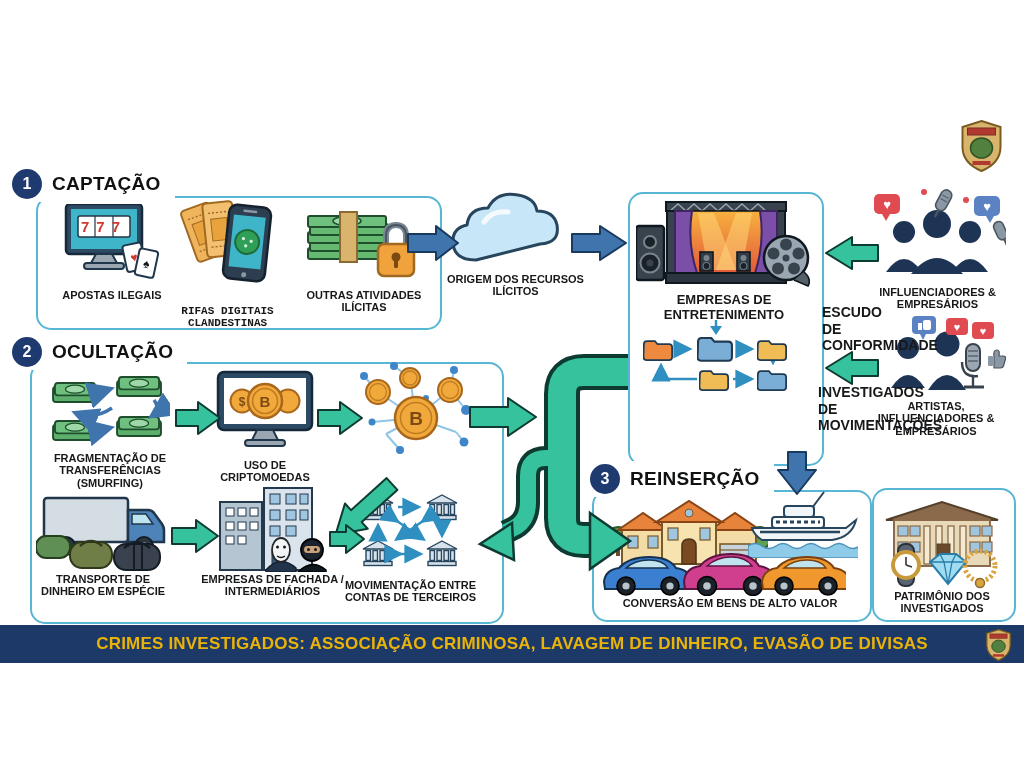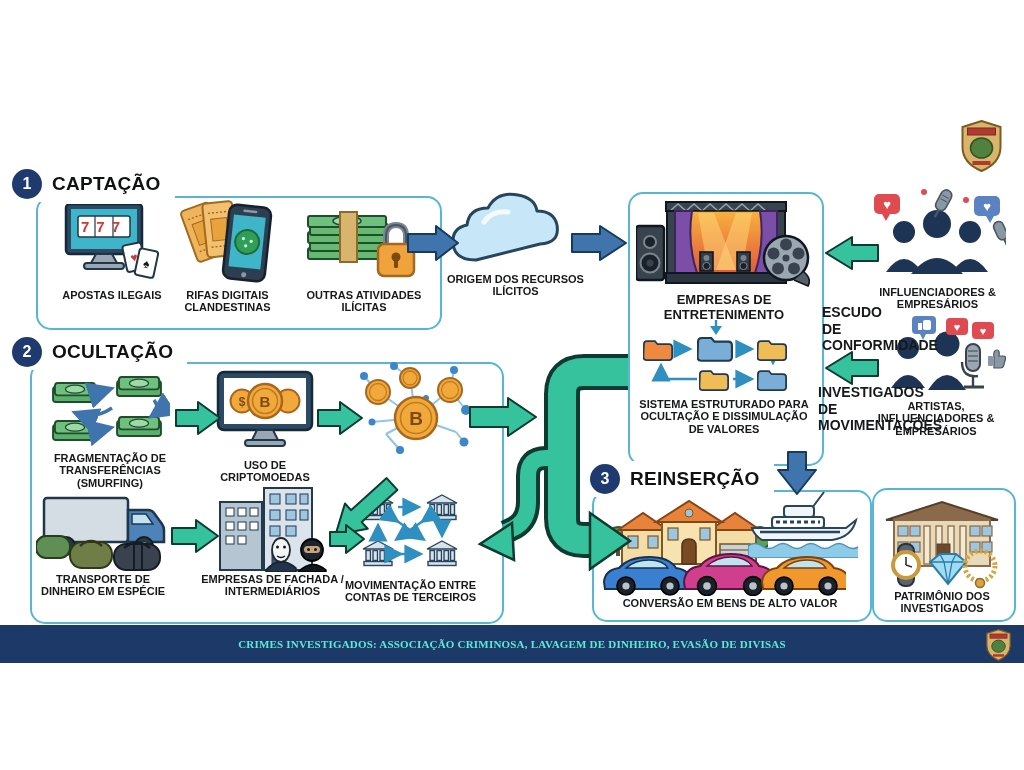--- a/index.html
+++ b/index.html
@@ -13,21 +13,21 @@
   .stitle{font-size:19px;font-weight:800;color:#101112;letter-spacing:.3px;white-space:nowrap;}
   .lbl{position:absolute;font-weight:700;font-size:11px;line-height:1.12;color:#17181a;text-align:center;z-index:6;}
   .lbl.big{font-size:13px;}
   .lbl.small{font-size:14px;text-align:left;line-height:1.18;}
   .icon{position:absolute;z-index:4;}
   #overlay{position:absolute;left:0;top:0;z-index:7;pointer-events:none;}
   .ab{fill:#3f74ad;stroke:#183a5e;stroke-width:2;stroke-linejoin:round;}
   .at{fill:#36c29d;stroke:#0d3a31;stroke-width:2;stroke-linejoin:round;}
   .thin{stroke:#2e8fc0;stroke-width:2.4;fill:none;}
   .footer{position:absolute;left:0;top:625px;width:1024px;height:38px;background:#1d3968;display:flex;align-items:center;justify-content:center;z-index:2;}
-  .footer .txt{color:#5eead4;font-size:11px;font-weight:700;letter-spacing:.2px;font-family:Liberation Serif, serif;}
+  .footer .txt{color:#eab308;font-size:17px;font-weight:700;letter-spacing:.2px;}
   .badge-bottom{position:absolute;right:12px;top:629px;z-index:3;}
   svg text{font-family:"Liberation Sans",sans-serif;}
 </style>
 </head>
 <body>
 
 <div id="page">
 
   <svg width="0" height="0" style="position:absolute" aria-hidden="true">
     <defs>
@@ -500,25 +500,24 @@
       <polyline points="50,68 86,68" fill="none" stroke="#2a7ca8" stroke-width="1.3"></polyline>
       <polyline points="60,60 64,68 68,90 72,68 76,60" fill="none" stroke="#2a7ca8" stroke-width="1.3"></polyline>
     </g>
     <g>
       <circle cx="100" cy="72" r="15" fill="none" stroke="#d9a43c" stroke-width="5" stroke-dasharray="2.5,2.5"></circle>
       <circle cx="100" cy="89" r="4.5" fill="#d9a43c" stroke="#8a6a2f" stroke-width="1.5"></circle>
     </g>
   </svg>
 
   <div class="lbl" style="left:52px;top:289px;width:120px;">APOSTAS ILEGAIS</div>
-  <div class="lbl" style="left:165px;top:289px;width:125px;">RIFAS DIGITAIS CLANDESTINAS</div>
+  <div class="lbl" style="left:165px;top:305px;width:125px;font-family:Liberation Mono, monospace;">RIFAS DIGITAIS CLANDESTINAS</div>
   <div class="lbl" style="left:298px;top:289px;width:132px;">OUTRAS ATIVIDADES ILÍCITAS</div>
   <div class="lbl" style="left:443px;top:273px;width:145px;">ORIGEM DOS RECURSOS ILÍCITOS</div>
   <div class="lbl big" style="left:639px;top:293px;width:170px;">EMPRESAS DE ENTRETENIMENTO</div>
-  <div class="lbl" style="left:634px;top:398px;width:180px;">SISTEMA ESTRUTURADO PARA OCULTAÇÃO E DISSIMULAÇÃO DE VALORES</div>
   <div class="lbl" style="left:860px;top:286px;width:155px;">INFLUENCIADORES &amp; EMPRESÁRIOS</div>
   <div class="lbl small" style="left:822px;top:304px;width:72px;">ESCUDO DE CONFORMIDADE</div>
   <div class="lbl small" style="left:818px;top:384px;width:82px;">INVESTIGADOS DE MOVIMENTAÇÕES</div>
   <div class="lbl" style="left:855px;top:400px;width:162px;">ARTISTAS, INFLUENCIADORES &amp; EMPRESÁRIOS</div>
   <div class="lbl" style="left:42px;top:452px;width:136px;">FRAGMENTAÇÃO DE TRANSFERÊNCIAS (SMURFING)</div>
   <div class="lbl" style="left:203px;top:459px;width:124px;">USO DE CRIPTOMOEDAS</div>
   <div class="lbl" style="left:32px;top:573px;width:142px;">TRANSPORTE DE DINHEIRO EM ESPÉCIE</div>
   <div class="lbl" style="left:190px;top:573px;width:165px;">EMPRESAS DE FACHADA / INTERMEDIÁRIOS</div>
   <div class="lbl" style="left:333px;top:579px;width:155px;">MOVIMENTAÇÃO ENTRE CONTAS DE TERCEIROS</div>
   <div class="lbl" style="left:598px;top:597px;width:264px;">CONVERSÃO EM BENS DE ALTO VALOR</div>

